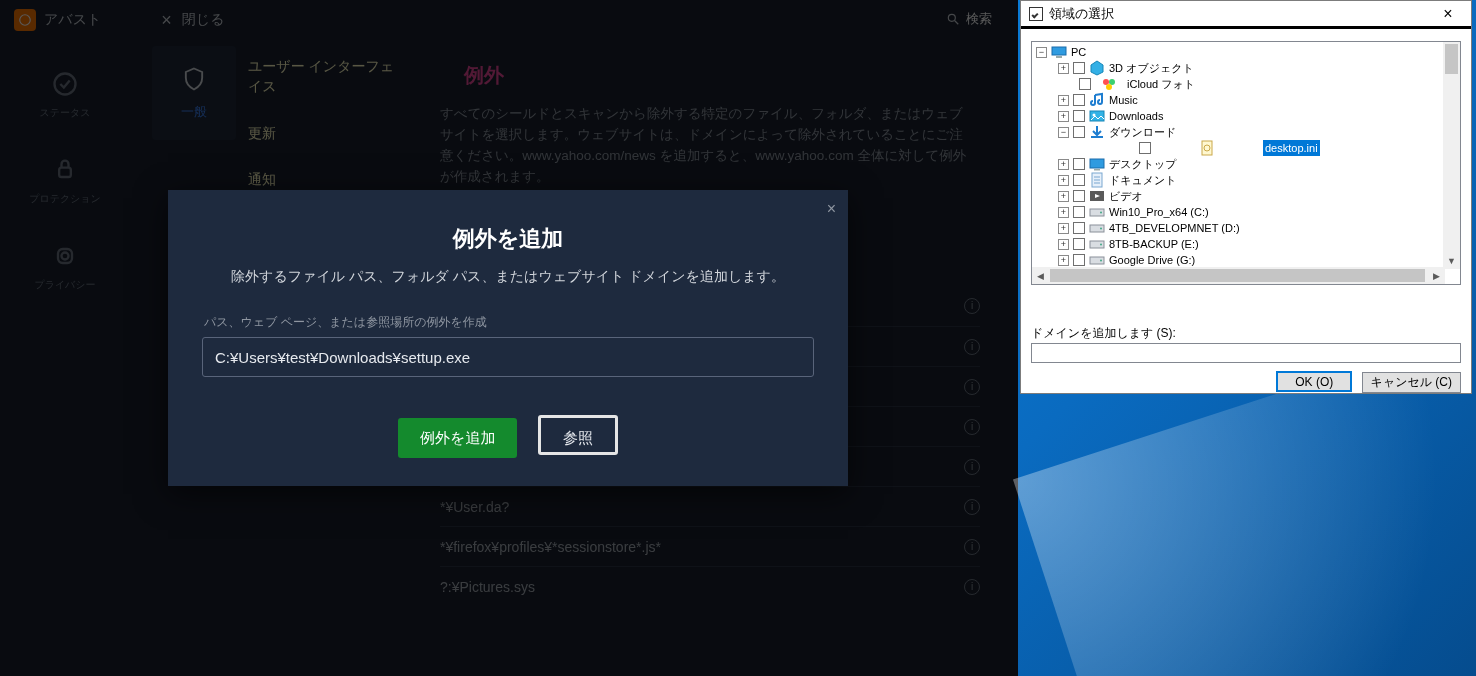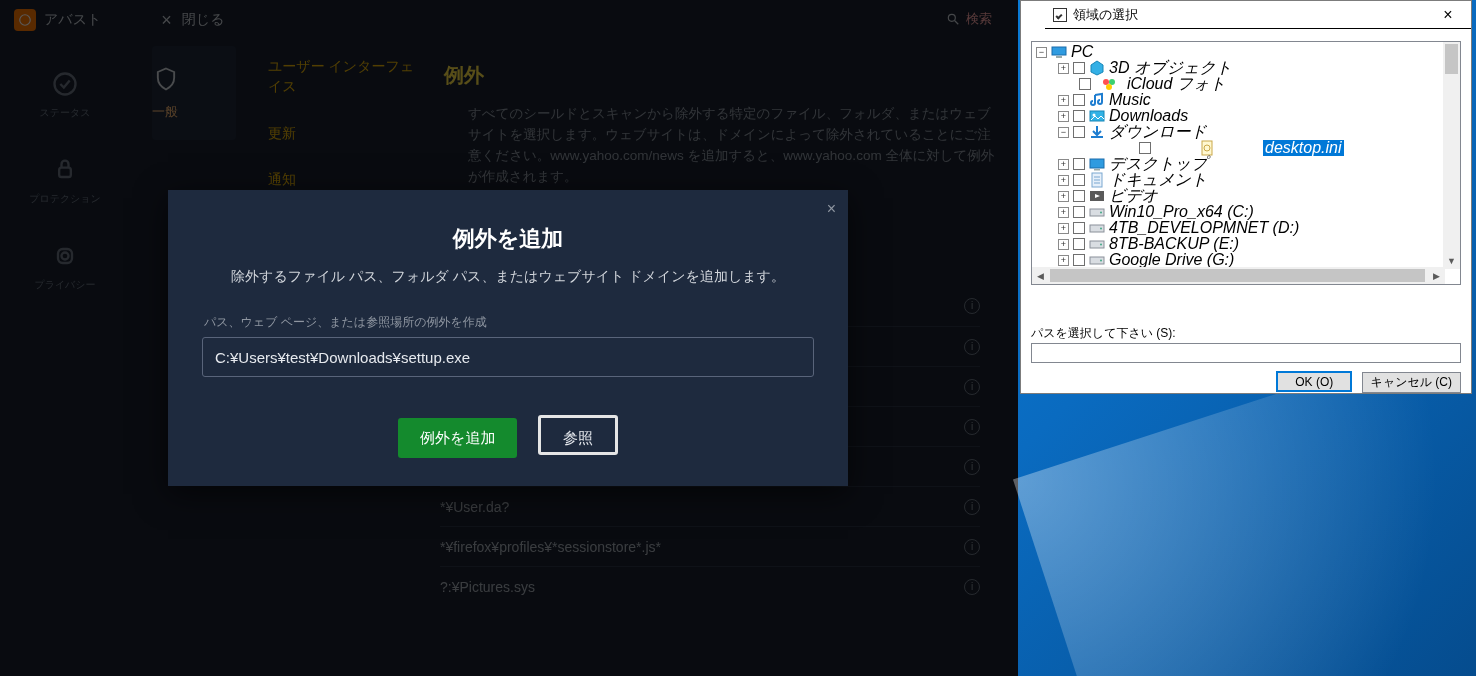--- a/index.html
+++ b/index.html
@@ -41,21 +41,21 @@
   .close-x {
     margin-left: 60px;
     font-size: 18px;
     color: #c6cbd2;
   }
   .close-label { margin-left: 10px; }
   .search-group {
     position: absolute;
     right: 26px; top: 10px;
     display: flex; align-items: center;
-    color: #fca5a5;
+    color: #ffffff;
     font-size: 13px;
   }
   .search-group svg { width: 14px; height: 14px; margin-right: 6px; }
 
   .left-nav {
     position: absolute;
     left: 0; top: 46px; width: 130px;
     display: flex; flex-direction: column;
     align-items: center;
     gap: 36px;
@@ -66,52 +66,50 @@
     color: #6e7684; font-size: 10px;
   }
   .nav-item svg { width: 28px; height: 28px; margin-bottom: 8px; }
 
   .settings-card {
     position: absolute;
     left: 152px; top: 46px;
     width: 84px; height: 94px;
     background: #20293a;
     border-radius: 4px;
-    display: flex; flex-direction: column; align-items: flex-start; justify-content: center;
-    color: #fdba74;
+    display: flex; flex-direction: column; align-items: center; justify-content: center;
+    color: #3b82f6;
     font-size: 13px;
   }
   .settings-card svg { width: 28px; height: 28px; margin-bottom: 10px; }
 
   .settings-menu {
     position: absolute;
     left: 248px; top: 56px;
     width: 160px;
-    color: #eab308;
+    color: #fef9c3;
     font-size: 14px;
     line-height: 1.45;
-    margin-left: 20px;
   }
   .settings-menu .mitem { margin-bottom: 26px; }
 
   .main-heading {
     position: absolute;
-    left: 444px; top: 62px;
-    color: #fde047;
+    left: 464px; top: 62px;
+    color: #ec4899;
     font-size: 20px;
     font-weight: 600;
   }
   .main-desc {
     position: absolute;
     left: 440px; top: 104px;
     width: 530px;
     color: #8f96a1;
     font-size: 13.5px;
     line-height: 1.55;
-    margin-left: 28px;
   }
 
   .row-list {
     position: absolute;
     left: 440px; top: 286px;
     width: 540px;
   }
   .row-item {
     height: 40px;
     border-top: 1px solid #2b3546;
@@ -214,22 +212,21 @@
     width: 452px; height: 394px;
     background: #ffffff;
     border: 1px solid #7c7c7c;
     font-size: 12px;
     color: #000;
   }
   .win-titlebar {
     height: 28px;
     display: flex; align-items: center;
     padding: 0 6px 0 8px;
-    border-bottom: 1px solid #000000;
-    margin-left: 24px;
+    border-bottom: 3px solid #000000;
   }
   .win-titlebar .chkicon {
     width: 14px; height: 14px;
     border: 1px solid #333;
     margin-right: 6px;
     position: relative;
   }
   .win-titlebar .chkicon::after{
     content:"";
     position:absolute;left:2px;top:5px;width:4px;height:2px;
@@ -291,21 +288,21 @@
     width: 12px; height: 12px;
     border: 1px solid #6f6f6f;
     margin-right: 4px;
     background: #fff;
   }
   .ticon {
     width: 16px; height: 16px;
     margin-right: 4px;
     display: inline-flex; align-items: center; justify-content: center;
   }
-  .tlabel { font-size: 16px; font-style: italic; }
+  .tlabel { font-size: 11px; }
   .tlabel.selected {
     background: #0078d7;
     color: #fff;
     padding: 0 2px;
   }
 
   .path-label {
     position: absolute;
     left: 10px; top: 324px;
     font-size: 12px;
@@ -621,19 +618,19 @@
       <div class="thumb"></div>
       <div class="arrow dn">▼</div>
     </div>
     <div class="tree-scroll-h">
       <div class="arrow lf">◀</div>
       <div class="thumb"></div>
       <div class="arrow rt">▶</div>
     </div>
   </div>
 
-  <div class="path-label">パスを選択して下さい (S):</div>
+  <div class="path-label">ドメインを追加します (S):</div>
   <input class="path-input" value="" style="">
   <div class="dlg-buttons">
     <button class="winbtn default">OK (O)</button>
     <button class="winbtn">キャンセル (C)</button>
   </div>
 </div>
 
 </body></html>

